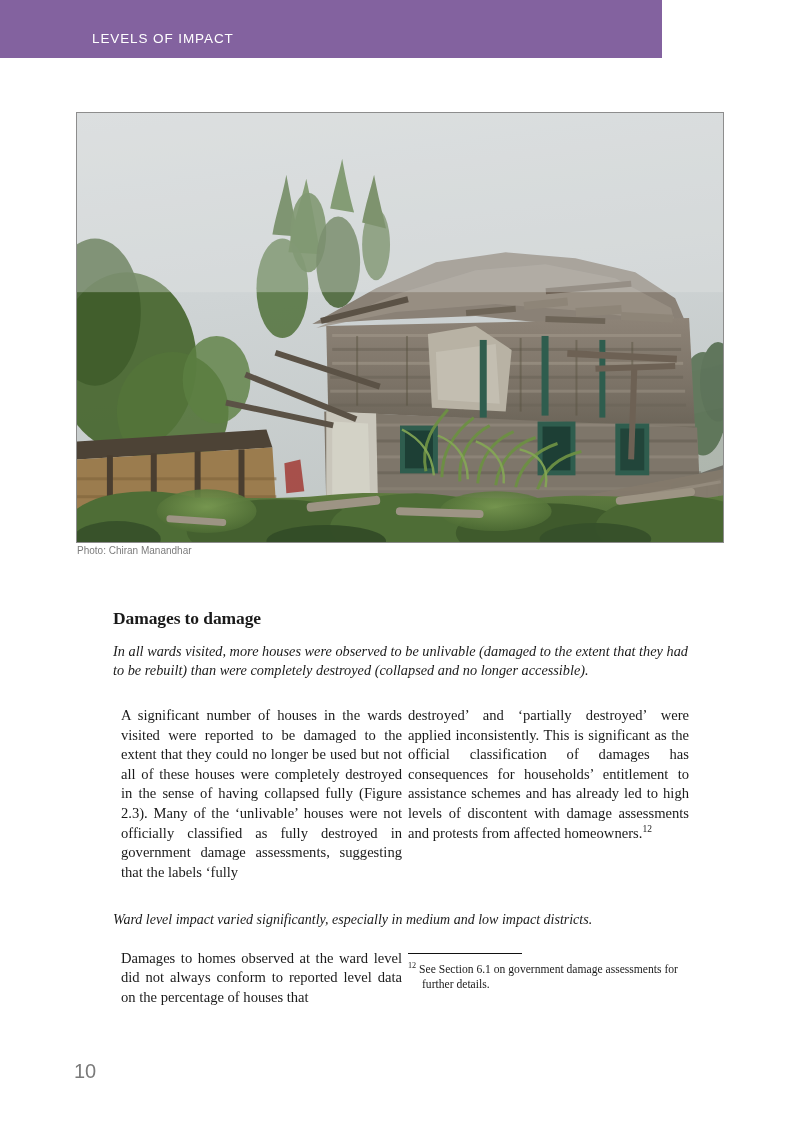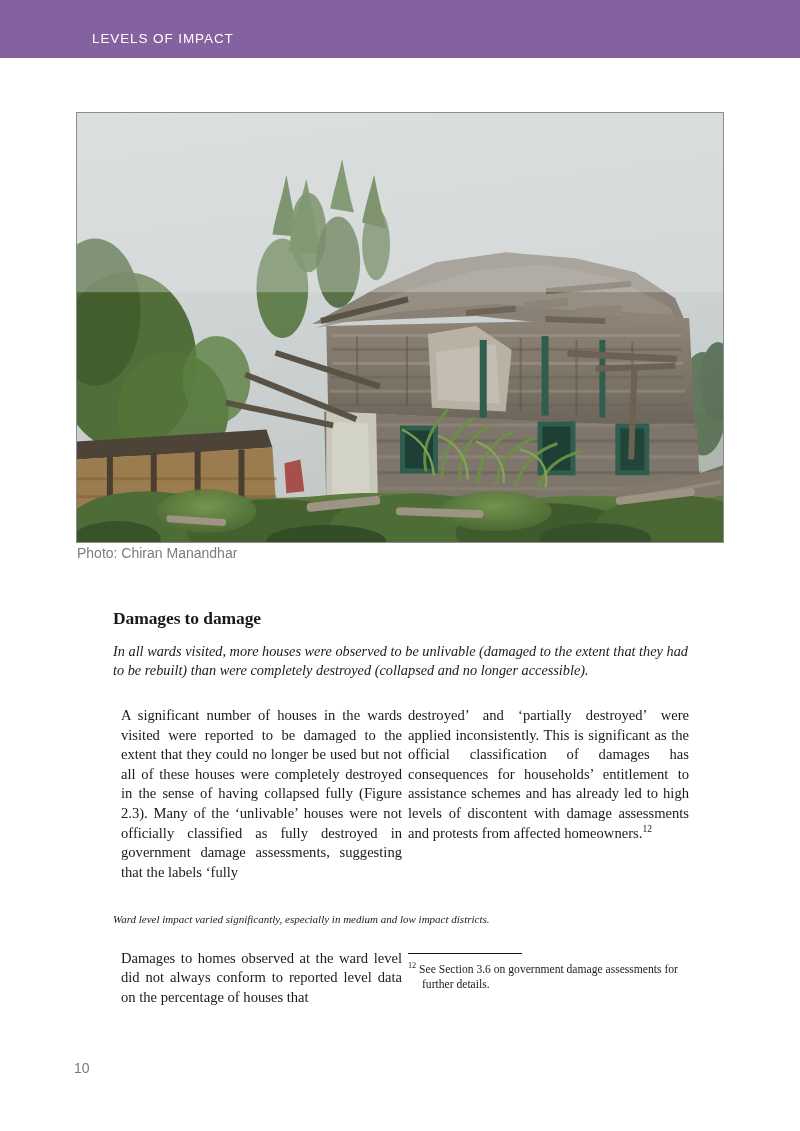--- a/index.html
+++ b/index.html
@@ -13,21 +13,21 @@
     position: relative;
     font-family: "Liberation Serif", serif;
     color: #1a1a1a;
     overflow: hidden;
   }
 
   
   .header-band {
     position: absolute;
     left: 0; top: 0;
-    width: 800px;
+    width: 662px;
     height: 58px;
     background: #83629f;
   }
   .header-title {
     position: absolute;
     left: 92px;
     top: 31px;
     font-family: "Liberation Sans", sans-serif;
     font-size: 13.5px;
     letter-spacing: 0.9px;
@@ -47,21 +47,21 @@
     overflow: hidden;
     background: #cfd3d4;
   }
   .photo-svg { display: block; width: 100%; height: 100%; }
 
   .photo-caption {
     position: absolute;
     left: 77px;
     top: 545px;
     font-family: "Liberation Sans", sans-serif;
-    font-size: 14px;
+    font-size: 10px;
     color: #7c7c7c;
     white-space: nowrap;
   }
 
   
   .content {
     position: absolute;
     left: 113px;
     top: 608px;
     width: 576px;
@@ -99,21 +99,21 @@
     hyphens: none;
   }
   .sup {
     font-size: 9.5px;
     vertical-align: super;
     line-height: 0;
   }
   .mid-italic {
     font-family: "Liberation Serif", serif;
     font-style: italic;
-    font-size: 11px;
+    font-size: 14px;
     line-height: 19.5px;
     margin: 28px 0 19px 0;
   }
   .footnote-rule {
     width: 114px;
     height: 0;
     border-top: 1.3px solid #111;
     margin: 4px 0 8px 0;
   }
   .footnote {
@@ -125,21 +125,21 @@
     text-indent: -14px;
   }
   .footnote .sup { font-size: 8.2px; }
 
   
   .page-number {
     position: absolute;
     left: 74px;
     top: 1060px;
     font-family: "Liberation Sans", sans-serif;
-    font-size: 14px;
+    font-size: 20px;
     color: #7a7a7a;
   }
 </style>
 </head>
 <body>
 
 <div class="header-band">
   <div class="header-title">LEVELS OF IMPACT</div>
 </div>
 
@@ -370,19 +370,19 @@
   </div>
 
   <p class="mid-italic">Ward level impact varied significantly, especially in medium and low impact districts.</p>
 
   <div class="two-col">
     <div class="col">
       <p class="body-para">Damages to homes observed at the ward level did not always conform to reported level data on the percentage of houses that</p>
     </div>
     <div class="col">
       <div class="footnote-rule"></div>
-      <p class="footnote"><span class="sup">12</span> <span>See Section 3.6 on government damage assessments for further details.</span></p>
+      <p class="footnote"><span class="sup">12</span> <span>See Section 6.1 on government damage assessments for further details.</span></p>
     </div>
   </div>
 
 </div>
 
 <div class="page-number">10</div>
 
 </body></html>

